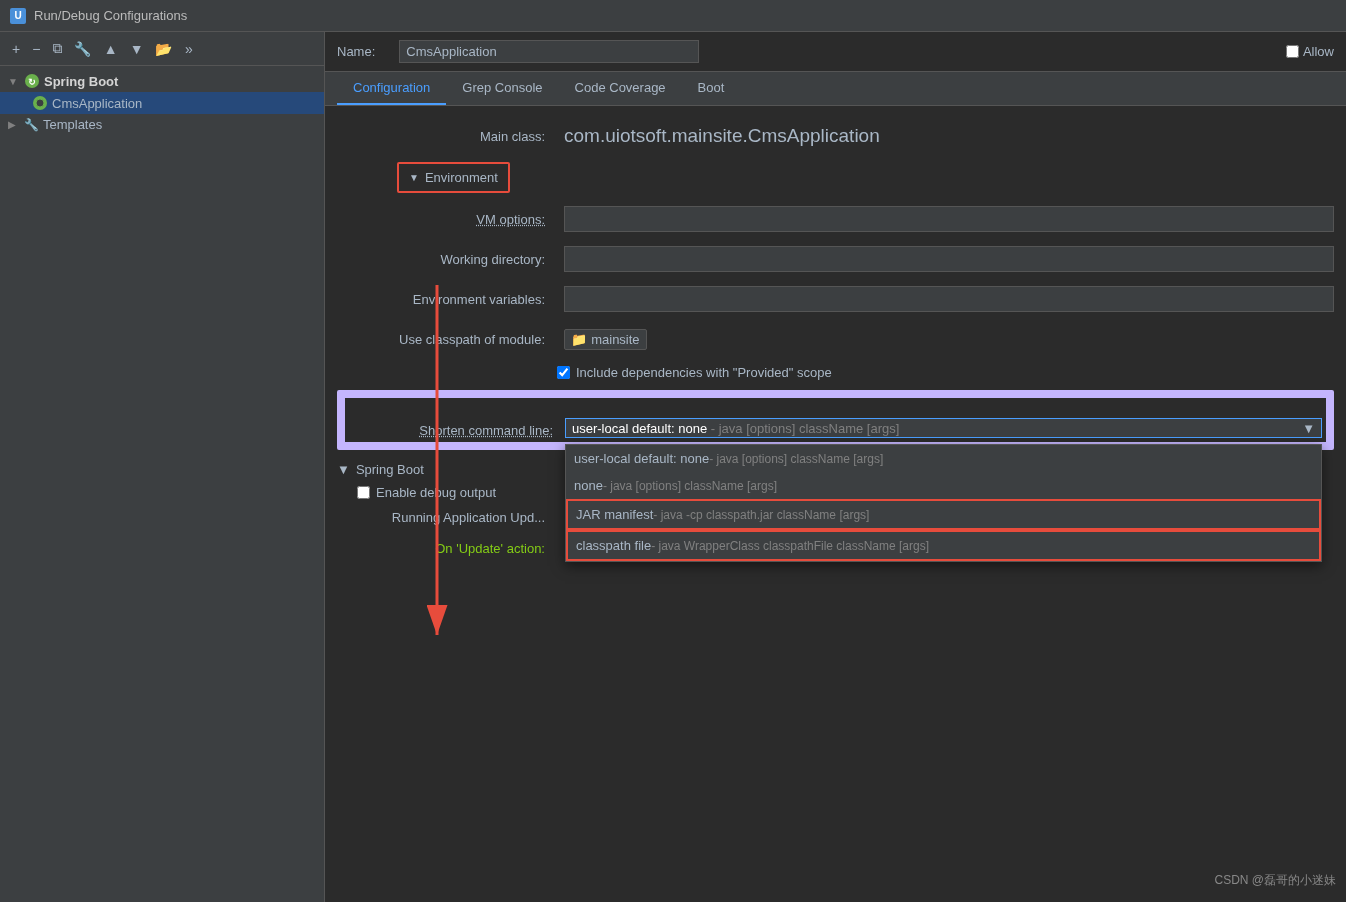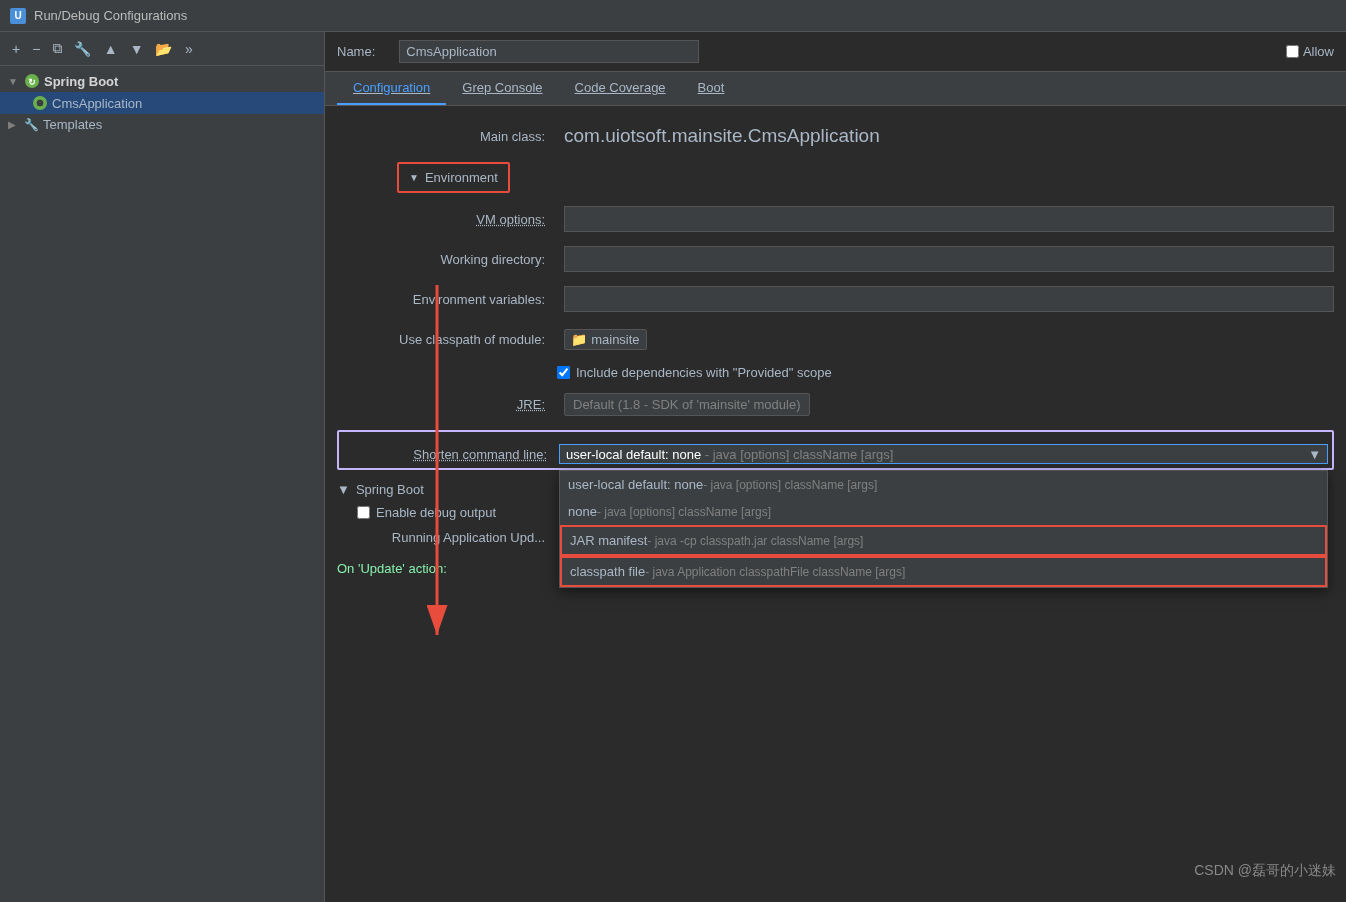--- a/index.html
+++ b/index.html
@@ -111,21 +111,20 @@
     .allow-checkbox {
       display: flex; align-items: center; gap: 4px;
       margin-left: auto;
     }
     .allow-checkbox input { margin: 0; }
     .tabs-row {
       display: flex;
       padding: 0 12px;
       border-bottom: 1px solid #555;
       background: #3c3f41;
-      text-decoration: underline;
     }
     .tab {
       padding: 8px 16px;
       cursor: pointer;
       color: #a9b7c6;
       border-bottom: 2px solid transparent;
       font-size: 13px;
     }
     .tab.active {
       color: #4a9eff;
@@ -239,21 +238,21 @@
       margin-top: 4px;
     }
     .spring-boot-header {
       display: flex; align-items: center; gap: 6px;
       margin-bottom: 8px; margin-left: 0;
     }
     .on-update-row {
       display: flex; align-items: center;
       gap: 8px;
     }
-    .on-update-label { color: #86efac; font-size: 13px; width: 220px; padding-right: 12px; }
+    .on-update-label { color: #84cc16; font-size: 13px; width: 220px; text-align: right; padding-right: 12px; }
     .on-update-dropdown {
       display: flex; align-items: center;
       background: #3c3f41; border: 1px solid #555;
       padding: 3px 8px; min-width: 500px;
       cursor: pointer; font-size: 13px; color: #a9b7c6;
       justify-content: space-between; height: 26px;
     }
     .watermark {
       position: absolute; bottom: 10px; right: 10px;
       color: #666; font-size: 11px;
@@ -373,26 +372,22 @@
           <span>📁</span>
           <span>mainsite</span>
         </div>
       </div>
 
       <div class="checkbox-row">
         <input type="checkbox" checked="" style="">
         <span>Include dependencies with "Provided" scope</span>
       </div>
 
-      <div class="field-row">
-        <span class="field-label underline">JRE:</span>
-        <span class="jre-value">Default (1.8 - SDK of 'mainsite' module)</span>
-      </div>
-
-      <div style="display:flex; align-items:center; margin-bottom: 12px; border: 2px solid #c4b5fd; border-radius:2px; padding: 12px 4px 4px 0;">
+
+      <div style="display:flex; align-items:flex-end; margin-bottom: 12px; border: 8px solid #c4b5fd; border-radius:2px; padding: 20px 4px 4px 0;">
         <span class="field-label underline">Shorten command line:</span>
         <div class="dropdown-container">
           <div class="dropdown-selected">
             <span>
               <span class="highlight">user-local default: none</span><span class="dim"> - java [options] className [args]</span>
             </span>
             <span>▼</span>
           </div>
 
           <div class="dropdown-list">
@@ -403,21 +398,21 @@
             <div class="dropdown-item">
               <span class="item-main">none</span>
                 <span class="item-dim"> - java [options] className [args]</span>
             </div>
             <div class="dropdown-item highlighted">
               <span class="item-main">JAR manifest</span>
                 <span class="item-dim"> - java -cp classpath.jar className [args]</span>
             </div>
             <div class="dropdown-item highlighted">
               <span class="item-main">classpath file</span>
-                <span class="item-dim"> - java Application classpathFile className [args]</span>
+                <span class="item-dim"> - java WrapperClass classpathFile className [args]</span>
             </div>
           </div>
         </div>
       </div>
 
       <div class="spring-boot-section">
         <div class="spring-boot-header">
           <span>▼</span>
           <span>Spring Boot</span>
         </div>
@@ -447,13 +442,13 @@
 <svg style="position:fixed; top:0; left:0; width:1346px; height:902px; pointer-events:none; z-index:200;">
 
   <defs>
     <marker id="arrowhead" markerWidth="10" markerHeight="7" refX="10" refY="3.5" orient="auto">
       <polygon points="0 0, 10 3.5, 0 7" fill="#e74c3c"></polygon>
     </marker>
   </defs>
   <line x1="437" y1="285" x2="437" y2="635" stroke="#e74c3c" stroke-width="3" marker-end="url(#arrowhead)"></line>
 </svg>
 
-<div class="watermark" style="position:fixed; bottom:22px; right:10px; color:#888; font-size:14px;">CSDN @磊哥的小迷妹</div>
+<div class="watermark" style="position:fixed; bottom:13px; right:10px; color:#888; font-size:12px;">CSDN @磊哥的小迷妹</div>
 
 </body></html>

